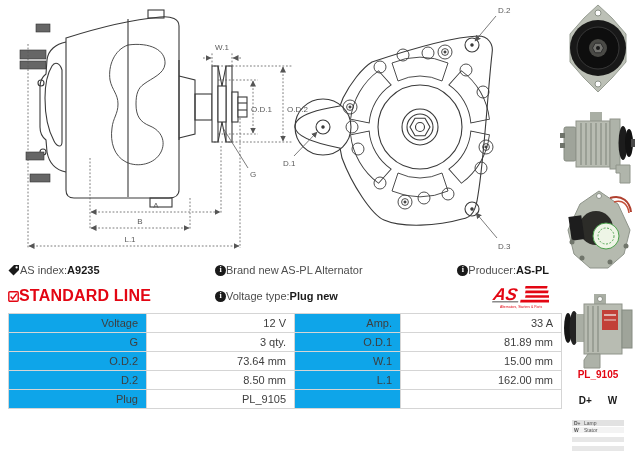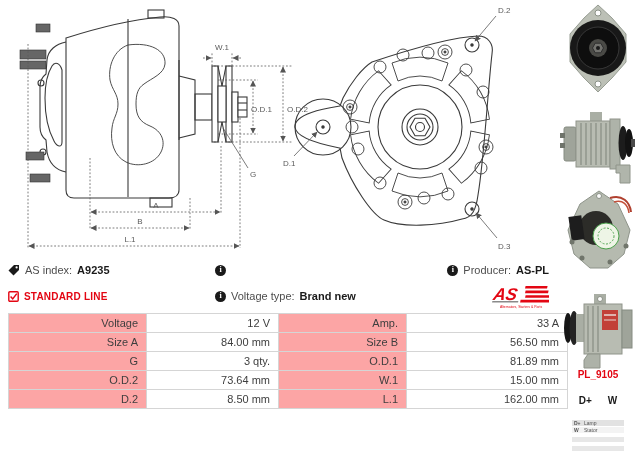--- a/index.html
+++ b/index.html
@@ -9,37 +9,37 @@
 
   
   .drawing-area { position:absolute; left:0; top:0; width:556px; height:256px; }
   .drawing-area svg { display:block; }
   .dim-label { font-size:8px; fill:#5a5a5a; font-family:"Liberation Sans",sans-serif; }
 
   
   .info-bar { position:absolute; left:8px; top:258px; width:541px; height:52px;
               display:grid; grid-template-columns:207px 1fr auto; grid-template-rows:24px 28px;
               align-items:center; font-size:11px; color:#4d4d4d; }
-  .info-item { display:flex; align-items:center; gap:5px; white-space:nowrap; }
+  .info-item { display:flex; align-items:center; white-space:nowrap; }
   .info-item b { color:#1a1a1a; }
   .right-col { justify-self:end; }
   .info-icon { width:11px; height:11px; border-radius:50%; background:#1a1a1a; color:#fff;
                display:inline-flex; align-items:center; justify-content:center;
                font:bold 8px/1 "Liberation Serif", serif; flex:0 0 auto; }
-  .standard-line { color:#e30613; font-weight:bold; font-size:10px; letter-spacing:.2px; }
+  .standard-line { color:#e30613; font-weight:bold; font-size:16px; letter-spacing:.2px; }
   .as-logo { display:flex; flex-direction:column; align-items:flex-end; }
 
   
   .spec-table { position:absolute; left:8px; top:313px; width:541px; border-collapse:collapse;
                 font-size:11px; color:#3e3e3e; table-layout:fixed; }
   .spec-table td { border:1px solid #d5d5d5; height:19px; padding:0 8px 0 2px;
                    text-align:right; vertical-align:middle; overflow:hidden; }
-  .spec-table td.lbl { background:#fca5a5; }
+  .spec-table td.lbl { background:#0ea5e9; }
   .spec-table td.val { background:#fff; }
-  .c1{width:138px;} .c2{width:132px;} .c3{width:128px;} .c4{width:161px;}
+  .c1{width:138px;} .c2{width:148px;} .c3{width:106px;} .c4{width:161px;}
 
   
   .right-panel { position:absolute; left:556px; top:0; width:84px; height:457px; }
   .photo { position:absolute; left:4px; }
   .plug-code { position:absolute; left:0; top:369px; width:84px; text-align:center;
                color:#e30613; font-weight:bold; font-size:10px; }
   .terminals { position:absolute; left:0; top:395px; width:84px; display:flex;
                justify-content:center; gap:16px; font-weight:bold; font-size:10px; color:#1a1a1a; }
   .terminal-table { position:absolute; left:16px; top:420px; width:52px; font-size:5px; color:#555; }
   .tt-row { display:flex; height:6px; align-items:center; margin-bottom:1px; }
@@ -215,20 +215,21 @@
         <path d="M0.5,6.5 L6,1 H11 V6 L5.5,11.5 Z" fill="#1a1a1a"></path>
         <circle cx="8.6" cy="3.4" r="1.1" fill="#fff"></circle>
       </svg>
       <span>AS index:</span>
       <b>A9235</b>
     </div>
     <div class="info-item">
       <span class="info-icon">
           <span>i</span>
         </span>
+      <span>Brand new AS-PL Alternator</span>
     </div>
     <div class="info-item right-col">
       <span class="info-icon">
           <span>i</span>
         </span>
       <span>Producer:</span>
       <b>AS-PL</b>
     </div>
 
     <div class="info-item">
@@ -236,21 +237,21 @@
         <rect x="0.8" y="0.8" width="9.4" height="9.4" rx="1" fill="none" stroke="#e30613" stroke-width="1.4"></rect>
         <path d="M2.6,5.6 L4.7,7.9 L8.8,2.6" fill="none" stroke="#e30613" stroke-width="1.5"></path>
       </svg>
       <span class="standard-line">STANDARD LINE</span>
     </div>
     <div class="info-item">
       <span class="info-icon">
           <span>i</span>
         </span>
       <span>Voltage type:</span>
-      <b>Brand new</b>
+      <b>Plug new</b>
     </div>
     <div class="info-item right-col as-logo">
       <svg width="58" height="25" viewBox="0 0 58 25">
         <g transform="skewX(-12) translate(3,0)">
           <text x="2" y="16" font-size="17" font-weight="bold" font-style="italic" fill="#e30613" font-family="Liberation Sans, sans-serif">AS</text>
           <g fill="#e30613">
             <rect x="32" y="2" width="22" height="2.6"></rect>
             <rect x="33" y="6.6" width="23" height="2.6"></rect>
             <rect x="34" y="11.2" width="24" height="2.6"></rect>
             <rect x="30" y="15.8" width="29" height="2.6"></rect>
@@ -262,45 +263,45 @@
     </div>
   </div>
 
   <table class="spec-table">
     <tbody>
         <tr>
       <td class="lbl c1">Voltage</td>
       <td class="val c2">12 V</td>
       <td class="lbl c3">Amp.</td>
       <td class="val c4">33 A</td>
-    </tr>
-    <tr>
-      <td class="lbl c1">Size A</td>
-      <td class="val c2">84.00 mm</td>
-      <td class="lbl c3">Size B</td>
-      <td class="val c4">56.50 mm</td>
     </tr>
     <tr>
       <td class="lbl c1">G</td>
       <td class="val c2">3 qty.</td>
       <td class="lbl c3">O.D.1</td>
       <td class="val c4">81.89 mm</td>
     </tr>
     <tr>
       <td class="lbl c1">O.D.2</td>
       <td class="val c2">73.64 mm</td>
       <td class="lbl c3">W.1</td>
       <td class="val c4">15.00 mm</td>
     </tr>
     <tr>
       <td class="lbl c1">D.2</td>
       <td class="val c2">8.50 mm</td>
       <td class="lbl c3">L.1</td>
       <td class="val c4">162.00 mm</td>
     </tr>
+    <tr>
+      <td class="lbl c1">Plug</td>
+      <td class="val c2">PL_9105</td>
+      <td class="lbl c3"></td>
+      <td class="val c4"></td>
+    </tr>
   </tbody>
     </table>
 
   <div class="right-panel">
 
     <svg class="photo" style="top:4px" width="76" height="90" viewBox="0 0 76 90">
       <polygon points="38,1 52,14 66,30 66,58 52,74 38,88 24,74 10,58 10,30 24,14" fill="#bcc0b6" stroke="#979d93"></polygon>
       <circle cx="38" cy="9" r="3" fill="#fdfdfd" stroke="#8b9187"></circle>
       <circle cx="38" cy="80" r="3" fill="#fdfdfd" stroke="#8b9187"></circle>
       <g stroke="#6f756b" stroke-width="2">

